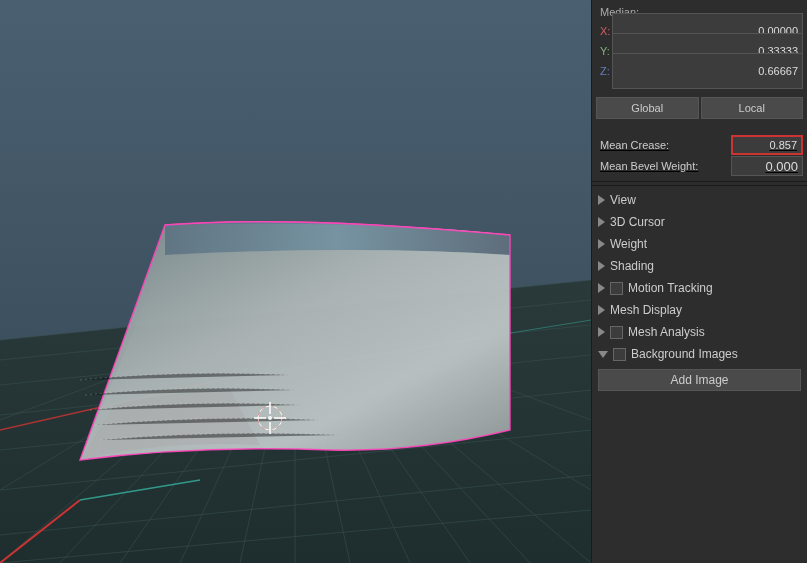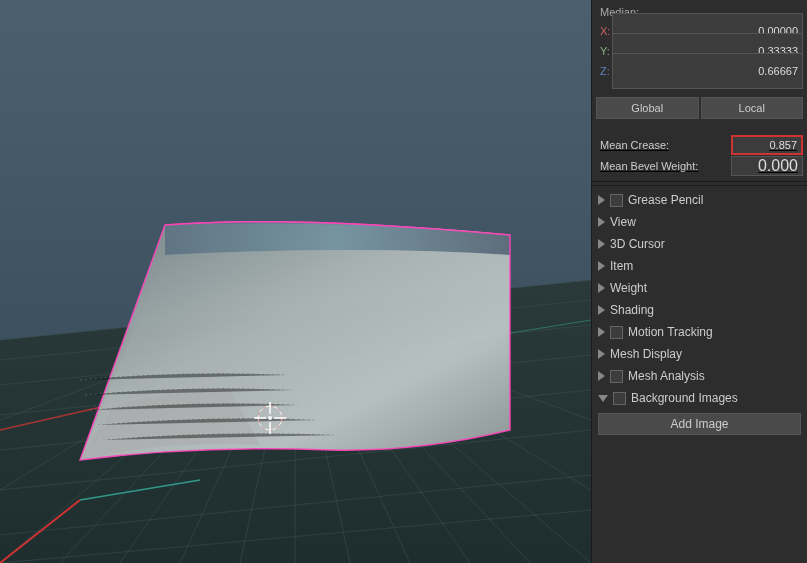--- a/index.html
+++ b/index.html
@@ -349,47 +349,38 @@
     <div class="prop-row highlighted" style="position:relative;">
       <span class="prop-label" style="color:#ccc;font-size:11px;padding-left:4px;">Mean Crease:</span>
       <div class="prop-value-container" style="border: 2px solid #cc3333; background:#3c3c3c; width:72px; height:20px; display:flex; align-items:center; justify-content:flex-end; padding:0 4px;">
         <span style="color:#ddd;font-size:11px;">0.857</span>
       </div>
     </div>
 
     <div class="prop-row">
       <span class="prop-label" style="color:#ccc;font-size:11px;padding-left:4px;">Mean Bevel Weight:</span>
       <div class="prop-value-container" style="background:#3c3c3c; border:1px solid #555; width:72px; height:20px; display:flex; align-items:center; justify-content:flex-end; padding:0 4px;">
-        <span style="color:#ddd;font-size:16px;margin-left:40px;">0.000</span>
+        <span style="color:#ddd;font-size:13px;margin-left:40px;">0.000</span>
       </div>
     </div>
   </div>
 
   <div class="divider"></div>
 
-  <div class="sidebar-item">
-    <div class="triangle"></div>
-    <div class="checkbox-icon"></div>
-    <span class="sidebar-label">Grease Pencil</span>
-  </div>
 
   <div class="sidebar-item">
     <div class="triangle"></div>
     <span class="sidebar-label">View</span>
   </div>
 
   <div class="sidebar-item">
     <div class="triangle"></div>
     <span class="sidebar-label">3D Cursor</span>
   </div>
 
-  <div class="sidebar-item">
-    <div class="triangle"></div>
-    <span class="sidebar-label">Item</span>
-  </div>
 
   <div class="sidebar-item">
     <div class="triangle"></div>
     <span class="sidebar-label">Weight</span>
   </div>
 
   <div class="sidebar-item">
     <div class="triangle"></div>
     <span class="sidebar-label">Shading</span>
   </div>

